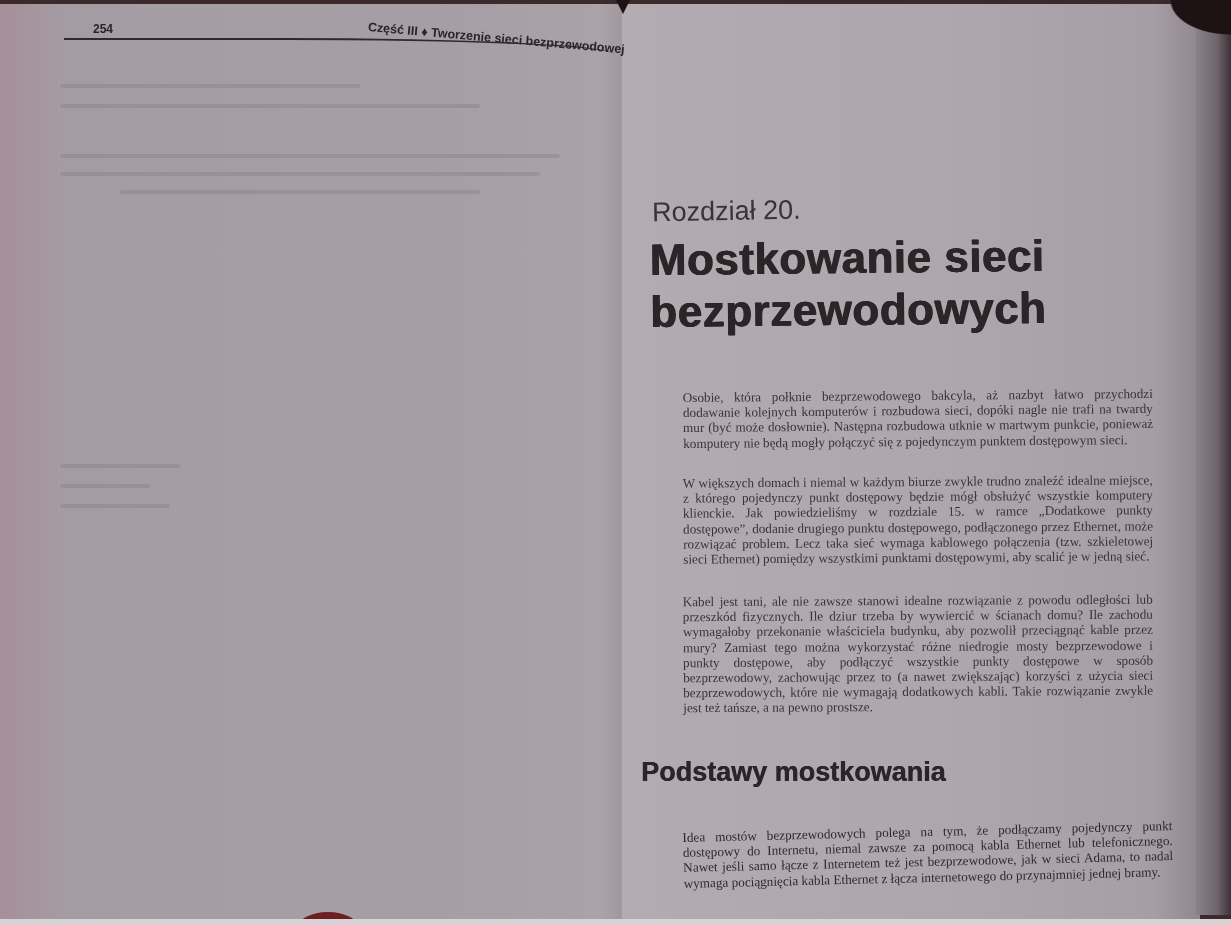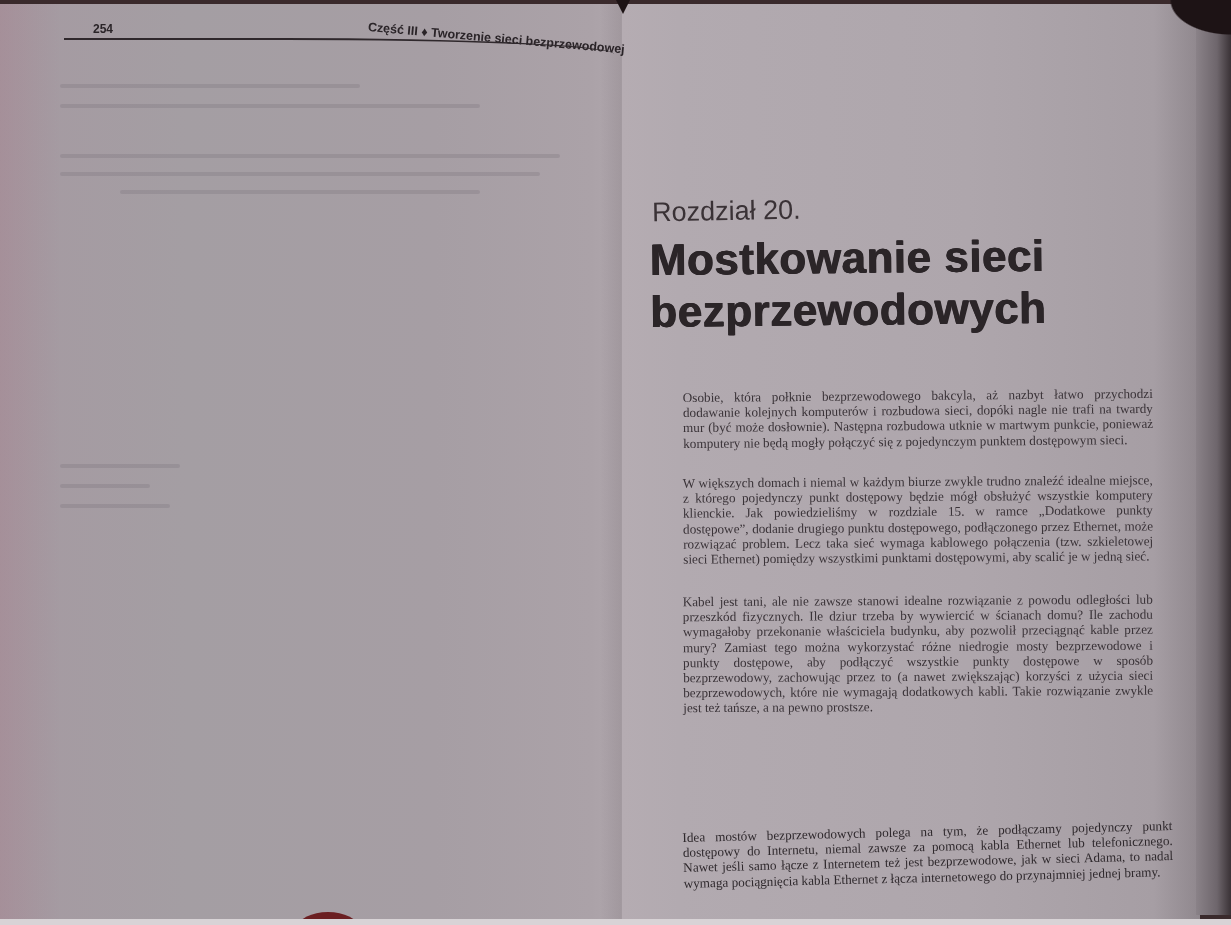--- a/index.html
+++ b/index.html
@@ -118,17 +118,18 @@
   <div class="chapter-label">Rozdział 20.</div>
   <div class="chapter-title">
     <div>Mostkowanie sieci</div>
     <div>bezprzewodowych</div>
   </div>
 
   <p class="body-text p1">Osobie, która połknie bezprzewodowego bakcyla, aż nazbyt łatwo przychodzi dodawanie kolejnych komputerów i rozbudowa sieci, dopóki nagle nie trafi na twardy mur (być może dosłownie). Następna rozbudowa utknie w martwym punkcie, ponieważ komputery nie będą mogły połączyć się z pojedynczym punktem dostępowym sieci.</p>
   <p class="body-text p2">W większych domach i niemal w każdym biurze zwykle trudno znaleźć idealne miejsce, z którego pojedynczy punkt dostępowy będzie mógł obsłużyć wszystkie komputery klienckie. Jak powiedzieliśmy w rozdziale 15. w ramce „Dodatkowe punkty dostępowe”, dodanie drugiego punktu dostępowego, podłączonego przez Ethernet, może rozwiązać problem. Lecz taka sieć wymaga kablowego połączenia (tzw. szkieletowej sieci Ethernet) pomiędzy wszystkimi punktami dostępowymi, aby scalić je w jedną sieć.</p>
   <p class="body-text p3">Kabel jest tani, ale nie zawsze stanowi idealne rozwiązanie z powodu odległości lub przeszkód fizycznych. Ile dziur trzeba by wywiercić w ścianach domu? Ile zachodu wymagałoby przekonanie właściciela budynku, aby pozwolił przeciągnąć kable przez mury? Zamiast tego można wykorzystać różne niedrogie mosty bezprzewodowe i punkty dostępowe, aby podłączyć wszystkie punkty dostępowe w sposób bezprzewodowy, zachowując przez to (a nawet zwiększając) korzyści z użycia sieci bezprzewodowych, które nie wymagają dodatkowych kabli. Takie rozwiązanie zwykle jest też tańsze, a na pewno prostsze.</p>
 
+  <div class="section-title">Podstawy mostkowania</div>
   <p class="body-text p4">Idea mostów bezprzewodowych polega na tym, że podłączamy pojedynczy punkt dostępowy do Internetu, niemal zawsze za pomocą kabla Ethernet lub telefonicznego. Nawet jeśli samo łącze z Internetem też jest bezprzewodowe, jak w sieci Adama, to nadal wymaga pociągnięcia kabla Ethernet z łącza internetowego do przynajmniej jednej bramy.</p>
 
   <div class="red-object"></div>
   <div class="bottom-strip"></div>
 </div>
 
 </body></html>

